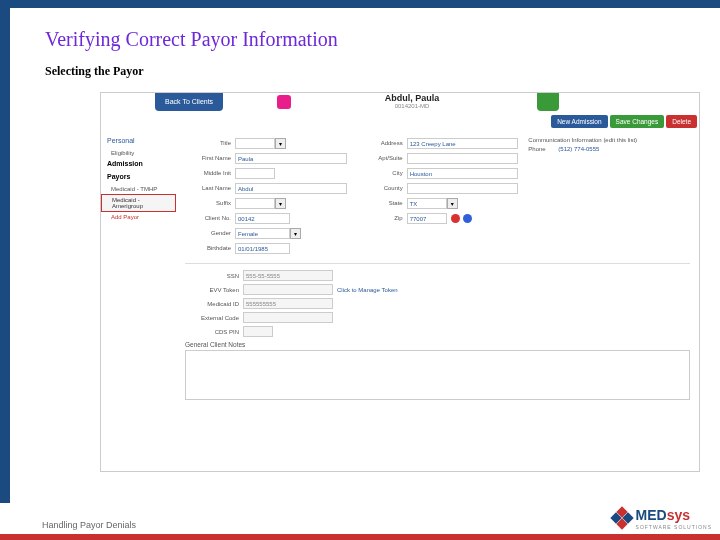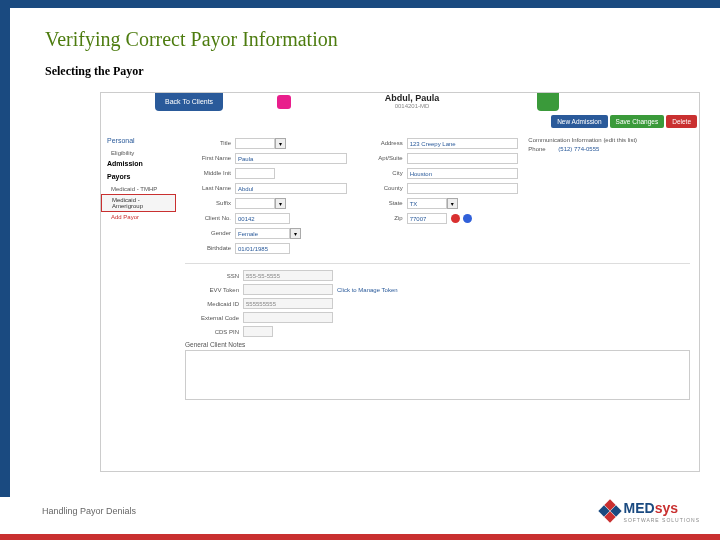--- a/index.html
+++ b/index.html
@@ -3,21 +3,21 @@
 <meta charset="utf-8">
 <style>
 * { box-sizing: border-box; margin: 0; padding: 0; }
 body { font-family: Arial, sans-serif; width: 720px; height: 540px; position: relative; background: #fff; }
 
 .top-bar { position: absolute; top: 0; left: 0; right: 0; height: 8px; background: #1a4a80; }
 .left-edge { position: absolute; top: 0; left: 0; bottom: 33px; width: 10px; background: #1a4a80; }
 .left-spacer { position: absolute; top: 8px; left: 10px; bottom: 33px; width: 30px; background: #fff; }
 
 .title-area { position: absolute; left: 45px; top: 28px; }
-.title-main { font-size: 20px; font-family: Georgia, serif; color: #4d7c0f; }
+.title-main { font-size: 20px; font-family: Georgia, serif; color: #6d28d9; }
 .title-sub { font-size: 12px; font-family: Georgia, serif; color: #000; margin-top: 13px; font-weight: bold; }
 
 .screenshot { position: absolute; left: 100px; top: 92px; right: 20px; height: 380px; border: 1px solid #ccc; background: #fff; font-size: 7px; padding-left: 24px; }
 
 .ss-topbar { height: 18px; background: #fff; position: relative; }
 .back-btn { position: absolute; left: 30px; top: 0; height: 18px; padding: 0 10px; background: #2a5a9a; color: #fff; font-size: 7px; line-height: 18px; border-radius: 0 0 4px 4px; }
 .name-block { position: absolute; left: 0; right: 0; top: 0; text-align: center; }
 .patient-name { font-weight: bold; font-size: 9px; color: #222; }
 .patient-id { font-size: 6px; color: #888; }
 .pink-icon { position: absolute; left: 152px; top: 2px; width: 14px; height: 14px; background: #e91e8c; border-radius: 3px; }
@@ -62,21 +62,21 @@
 .sec-row { display: flex; align-items: center; margin-bottom: 3px; }
 .sec-label { width: 58px; text-align: right; font-size: 6px; color: #555; padding-right: 4px; }
 .sec-input { width: 90px; height: 11px; border: 1px solid #ccc; background: #f5f5f5; font-size: 6px; padding: 0 2px; color: #888; line-height: 11px; }
 .token-link { font-size: 6px; color: #2a5a9a; margin-left: 4px; }
 .sec-short { width: 30px; }
 
 .notes-label { font-size: 6.5px; color: #555; margin: 4px 0 2px 0; }
 .notes-box { border: 1px solid #ccc; height: 50px; width: 100%; background: #fff; }
 
 .footer { position: absolute; left: 0; right: 0; bottom: 0; height: 33px; }
-.footer-white { position: absolute; bottom: 16px; left: 0; right: 0; height: 27px; background: #fff; display: flex; align-items: center; padding: 0 20px 0 42px; }
+.footer-white { position: absolute; bottom: 10px; left: 0; right: 0; height: 27px; background: #fff; display: flex; align-items: flex-end; padding: 0 8px 0 42px; }
 .footer-text { font-size: 9px; color: #666; flex: 1; }
 .logo { display: flex; align-items: center; gap: 4px; }
 .logo-diamond { width: 20px; height: 20px; position: relative; }
 .d { position: absolute; width: 8px; height: 8px; transform: rotate(45deg); }
 .d1 { background: #c93030; left: 6px; top: 0; }
 .d2 { background: #1a4a80; left: 0; top: 6px; }
 .d3 { background: #1a4a80; left: 12px; top: 6px; }
 .d4 { background: #c93030; left: 6px; top: 12px; }
 .logo-text { font-size: 14px; font-weight: bold; color: #1a4a80; }
 .logo-sys { color: #c93030; }

